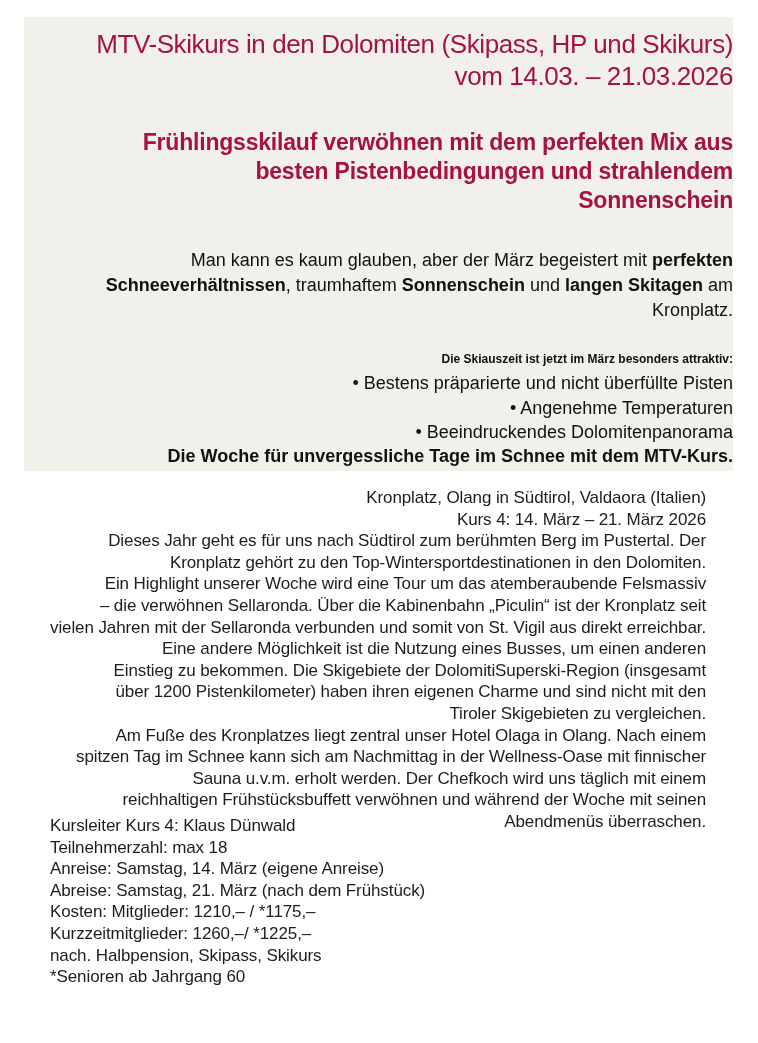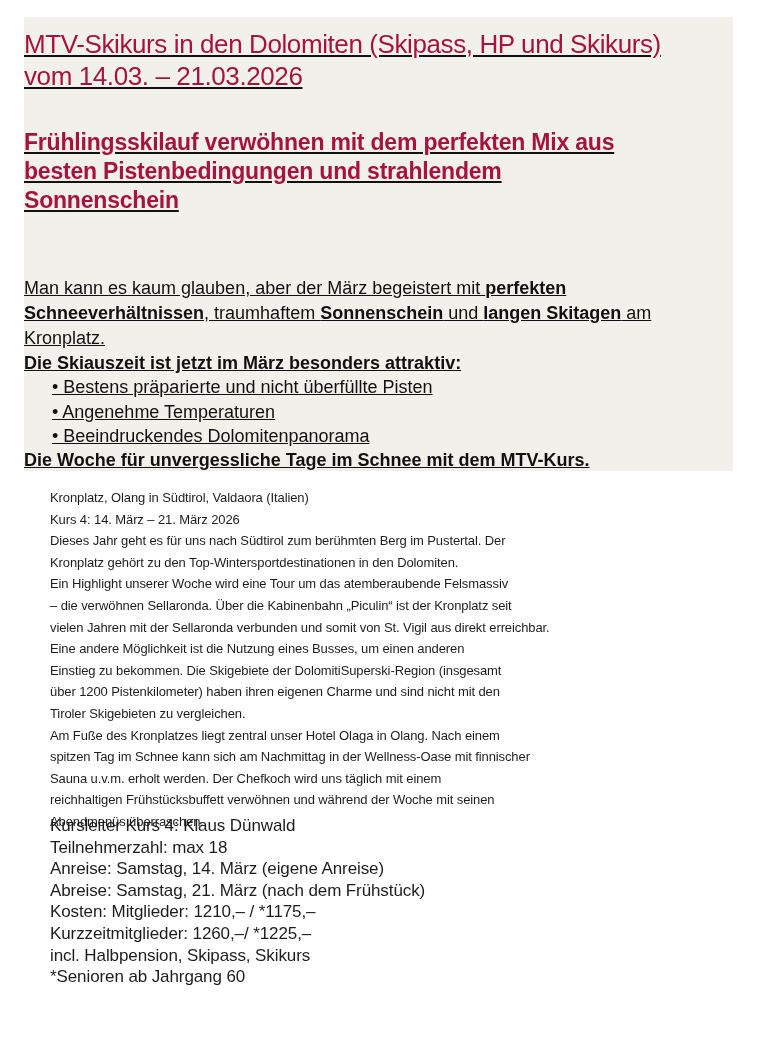--- a/index.html
+++ b/index.html
@@ -18,72 +18,72 @@
   
   .hero {
     position: absolute;
     left: 24px;
     top: 17px;
     width: 709px;
     height: 454px;
     background: #f2f0ea;
     box-sizing: border-box;
     padding-top: 11px;
-    text-align: left;
+    text-align: right;
     color: #111111;
-    text-decoration: underline;
   }
   .title {
     color: #a5143c;
     font-size: 26px;
     line-height: 32px;
     letter-spacing: -0.4px;
     font-weight: 400;
   }
   .subtitle {
     color: #a5143c;
     font-weight: 700;
     font-size: 23px;
     line-height: 29px;
     letter-spacing: -0.2px;
     margin-top: 36px;
   }
   .intro {
     font-size: 18px;
     line-height: 25px;
-    margin-top: 61px;
+    margin-top: 33px;
     color: #111111;
   }
   .intro .b { font-weight: 700; }
   .highlight {
-    font-size: 18px;
+    font-size: 12px;
     font-weight: 700;
     line-height: 24px;
+    margin-top: 24px;
   }
   .bullets {
     font-size: 18px;
     line-height: 24.5px;
     padding-left: 28px;
   }
   .closing {
     font-size: 18px;
     font-weight: 700;
     line-height: 22px;
   }
 
   
   .description {
     position: absolute;
     left: 50px;
     top: 487px;
-    font-size: 13px;
+    font-size: 17px;
     line-height: 21.6px;
     letter-spacing: -0.1px;
     color: #1d1d1d;
-    text-align: left;
+    text-align: right;
   }
   .details {
     position: absolute;
     left: 50px;
     top: 815px;
     font-size: 17px;
     line-height: 21.6px;
     letter-spacing: -0.1px;
     color: #1d1d1d;
     text-align: left;
@@ -142,17 +142,17 @@
       <div>Abendmenüs überraschen.</div>
     </section>
 
   <section class="details">
       <div>Kursleiter Kurs 4: Klaus Dünwald</div>
       <div>Teilnehmerzahl: max 18</div>
       <div>Anreise: Samstag, 14. März (eigene Anreise)</div>
       <div>Abreise: Samstag, 21. März (nach dem Frühstück)</div>
       <div>Kosten: Mitglieder: 1210,– / *1175,–</div>
       <div>Kurzzeitmitglieder: 1260,–/ *1225,–</div>
-      <div>incl. Halbpension, Skipass, Skikurs</div>
+      <div>nach. Halbpension, Skipass, Skikurs</div>
       <div>*Senioren ab Jahrgang 60</div>
     </section>
 
 </div>
 
 </body></html>

